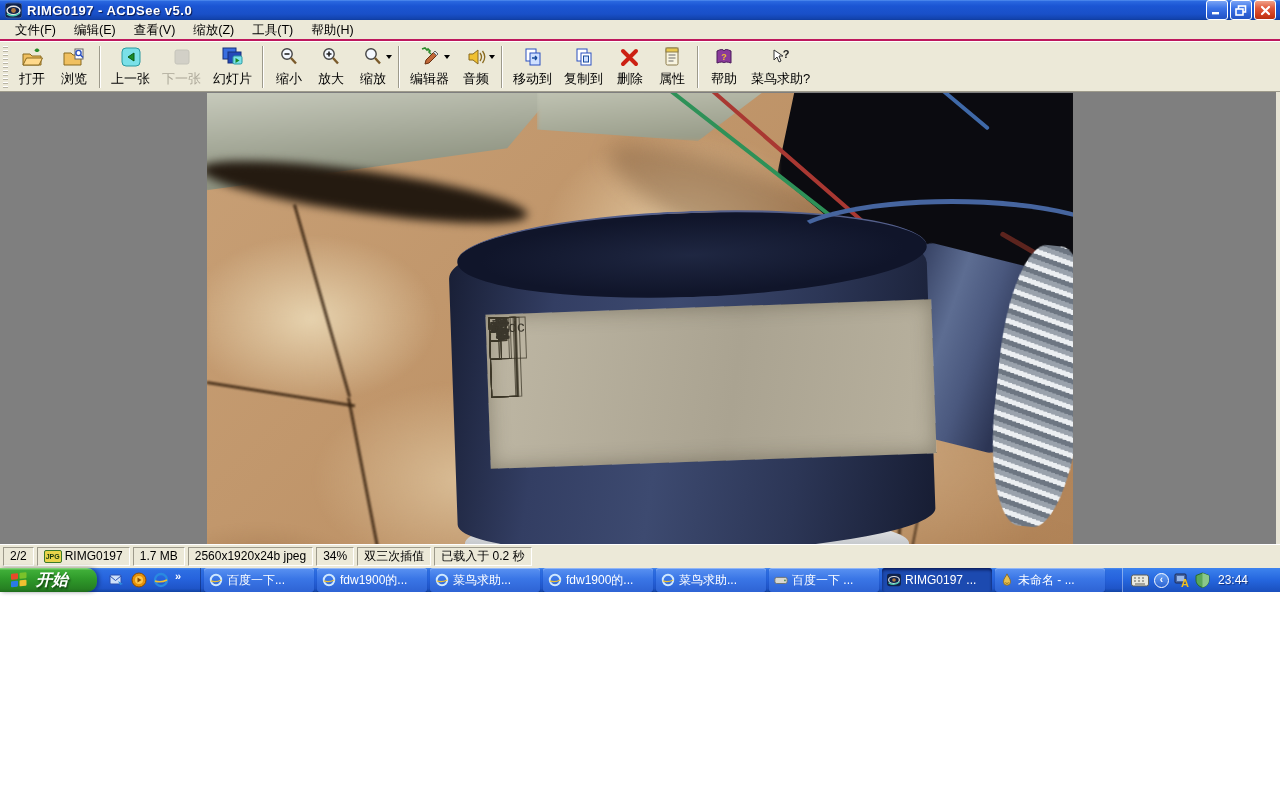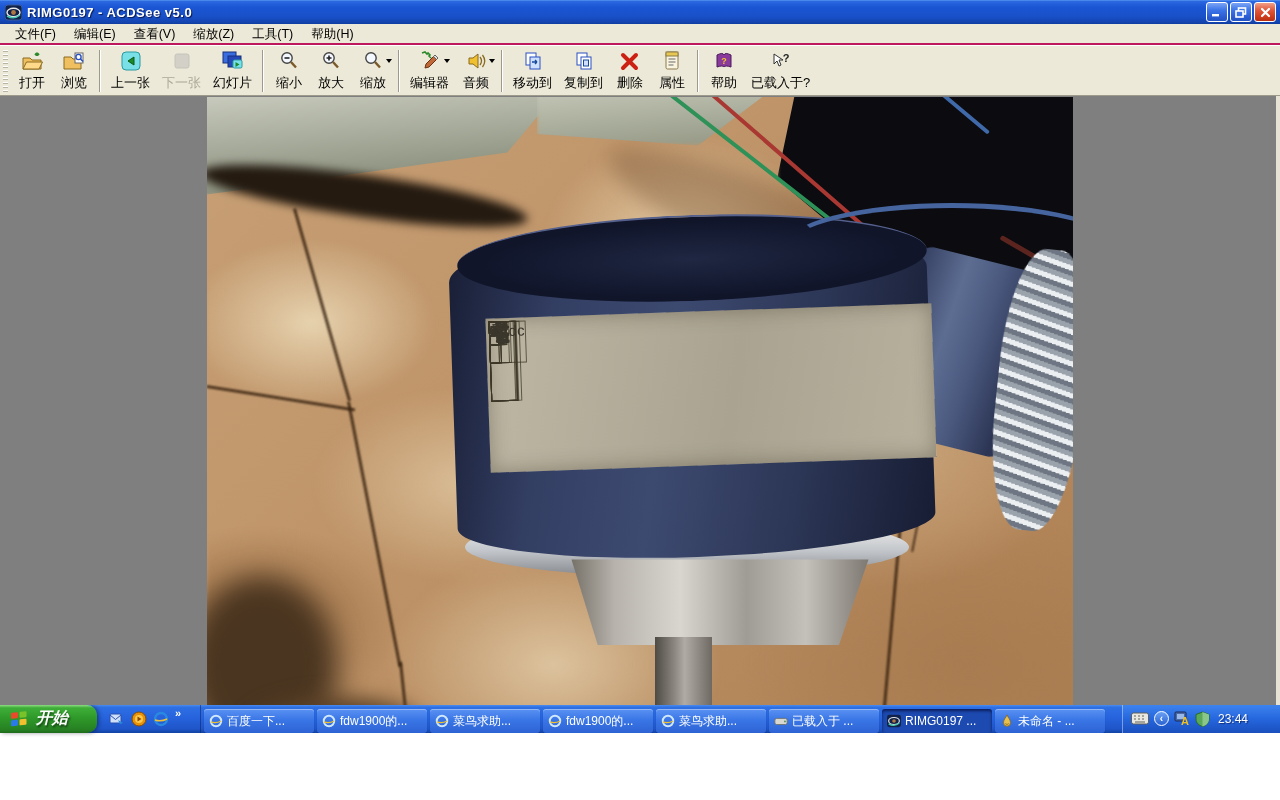--- a/index.html
+++ b/index.html
@@ -1,18 +1,18 @@
 <!DOCTYPE html>
 <html><head>
 <meta charset="utf-8">
 <style>
   * { margin:0; padding:0; box-sizing:border-box; }
   html,body { width:1280px; height:800px; overflow:hidden; }
   body { font-family:"Liberation Sans","DejaVu Sans",sans-serif; font-size:12px; }
-  .screen { width:1280px; height:733px; display:flex; flex-direction:column; background:#404040; }
+  .screen { width:1280px; height:592px; display:flex; flex-direction:column; background:#404040; }
 
   
   .titlebar { height:26px; display:flex; align-items:center; padding:0 4px 0 5px;
     background:linear-gradient(180deg,#5a96f2 0%,#2a68e0 6%,#1b55d3 30%,#1950c8 70%,#1242ab 96%,#0d3a98 100%); }
   .titlebar .appicon { width:17px; height:17px; margin-right:5px; flex:0 0 auto; }
   .title-text { color:#fff; font-weight:bold; font-size:13px; letter-spacing:.5px;
     text-shadow:1px 1px 1px rgba(0,0,30,.7); flex:1; white-space:nowrap; overflow:hidden; }
   .winbtns { display:flex; gap:2px; }
   .winbtn { width:22px; height:20px; border-radius:3px; border:1px solid #fff;
     background:linear-gradient(180deg,#7aa4f5 0%,#3c74e8 40%,#2a5cd0 80%,#2354c4 100%);
@@ -357,21 +357,21 @@
         </span>
       <span class="tlabel">帮助</span>
     </div>
     <div class="tbtn">
       <span class="ticon">
         <svg width="22" height="20" viewBox="0 0 22 20">
           <path d="M4 3 l0 10 3 -3 2 5 2 -1 -2 -5 4 0 z" fill="#fff" stroke="#333"></path>
           <text x="16" y="11" font-size="11" font-weight="bold" fill="#222" text-anchor="middle">?</text>
         </svg>
         </span>
-      <span class="tlabel">已载入于?</span>
+      <span class="tlabel">菜鸟求助?</span>
     </div>
   </div>
 
   <div class="viewer">
     <div class="photo">
       <div class="marble"></div>
       <div class="streak"></div>
       <div class="crack c1"></div>
       <div class="crack c2"></div>
       <div class="crack c3"></div>
@@ -449,20 +449,32 @@
             <td><span class="rot">PK</span></td>
             <td><span class="rot">BU</span></td>
             <td><span class="rot">RD</span></td>
           </tr>
         </tbody>
           </table>
       </div>
     </div>
   </div>
 
+  <div class="statusbar">
+    <div class="scell">2/2</div>
+    <div class="scell">
+      <span class="jpgicon">JPG</span>
+      <span>RIMG0197</span>
+    </div>
+    <div class="scell">1.7 MB</div>
+    <div class="scell">2560x1920x24b jpeg</div>
+    <div class="scell">34%</div>
+    <div class="scell">双三次插值</div>
+    <div class="scell">已载入于 0.2 秒</div>
+  </div>
 
   <div class="taskbar">
     <div class="startbtn">
       <svg width="20" height="20" viewBox="0 0 20 20">
         <g transform="skewY(-6)">
           <rect x="2" y="4" width="7" height="6" rx="1" fill="#e84a2a"></rect>
           <rect x="10.5" y="4" width="7" height="6" rx="1" fill="#7ac22a"></rect>
           <rect x="2" y="11.5" width="7" height="6" rx="1" fill="#2a7ae8"></rect>
           <rect x="10.5" y="11.5" width="7" height="6" rx="1" fill="#f0c030"></rect>
         </g>
@@ -522,21 +534,21 @@
             <circle cx="8" cy="8" r="6" fill="none" stroke="#cfe8ff" stroke-width="2.2"></circle>
             <path d="M2 9 q6 2 12 -1" stroke="#f0c030" stroke-width="1.5" fill="none"></path>
           </svg>
         <span class="tklabel">菜鸟求助...</span>
       </div>
       <div class="taskbtn">
         <svg width="14" height="14" viewBox="0 0 16 16">
             <rect x="1" y="5" width="14" height="7" rx="2" fill="#d8d8d0" stroke="#707068"></rect>
             <circle cx="12.5" cy="8.5" r="1" fill="#4a8a4a"></circle>
           </svg>
-        <span class="tklabel">已载入于 ...</span>
+        <span class="tklabel">百度一下 ...</span>
       </div>
       <div class="taskbtn active">
         <svg width="14" height="14" viewBox="0 0 17 17">
             <rect x="0" y="1" width="17" height="15" rx="3" fill="#10224a"></rect>
             <ellipse cx="8.5" cy="8.5" rx="6.5" ry="4.2" fill="none" stroke="#e8e8e8" stroke-width="1.4"></ellipse>
             <circle cx="8.5" cy="8.5" r="2.2" fill="#b07840"></circle>
             <path d="M2 12 q7 4 13 -1" stroke="#48c8b0" stroke-width="1.6" fill="none"></path>
           </svg>
         <span class="tklabel">RIMG0197 ...</span>
       </div>

